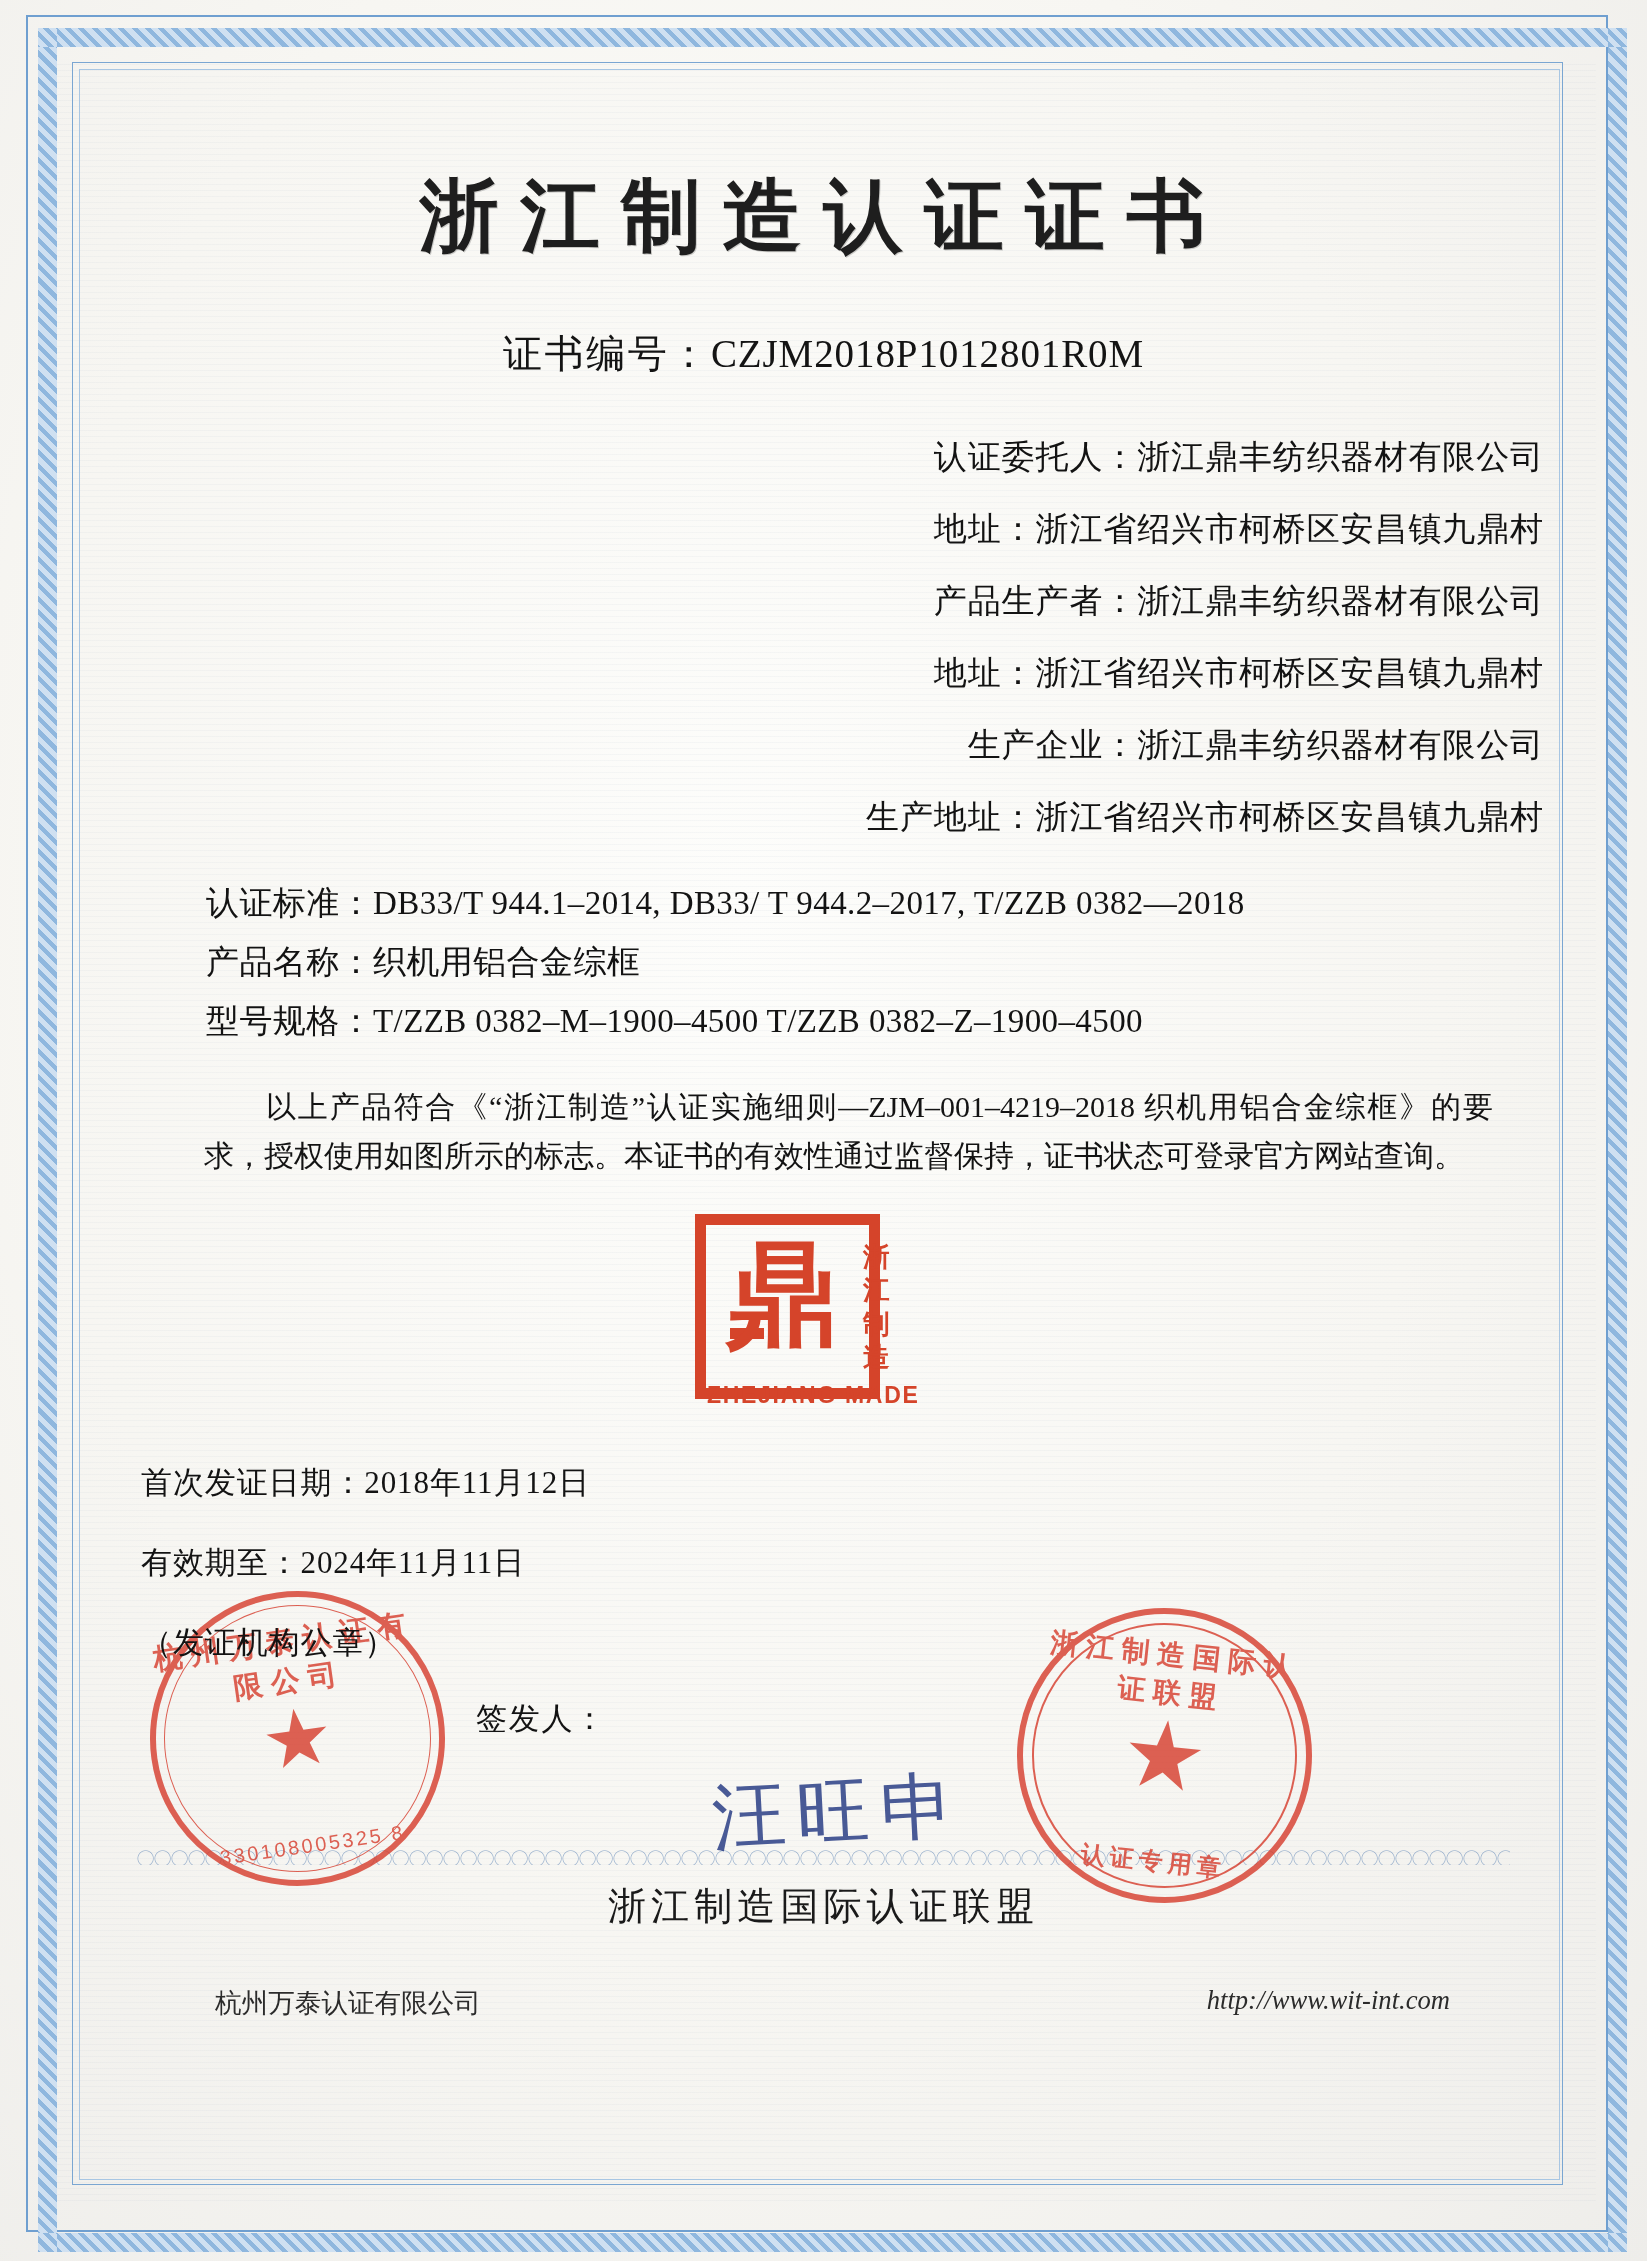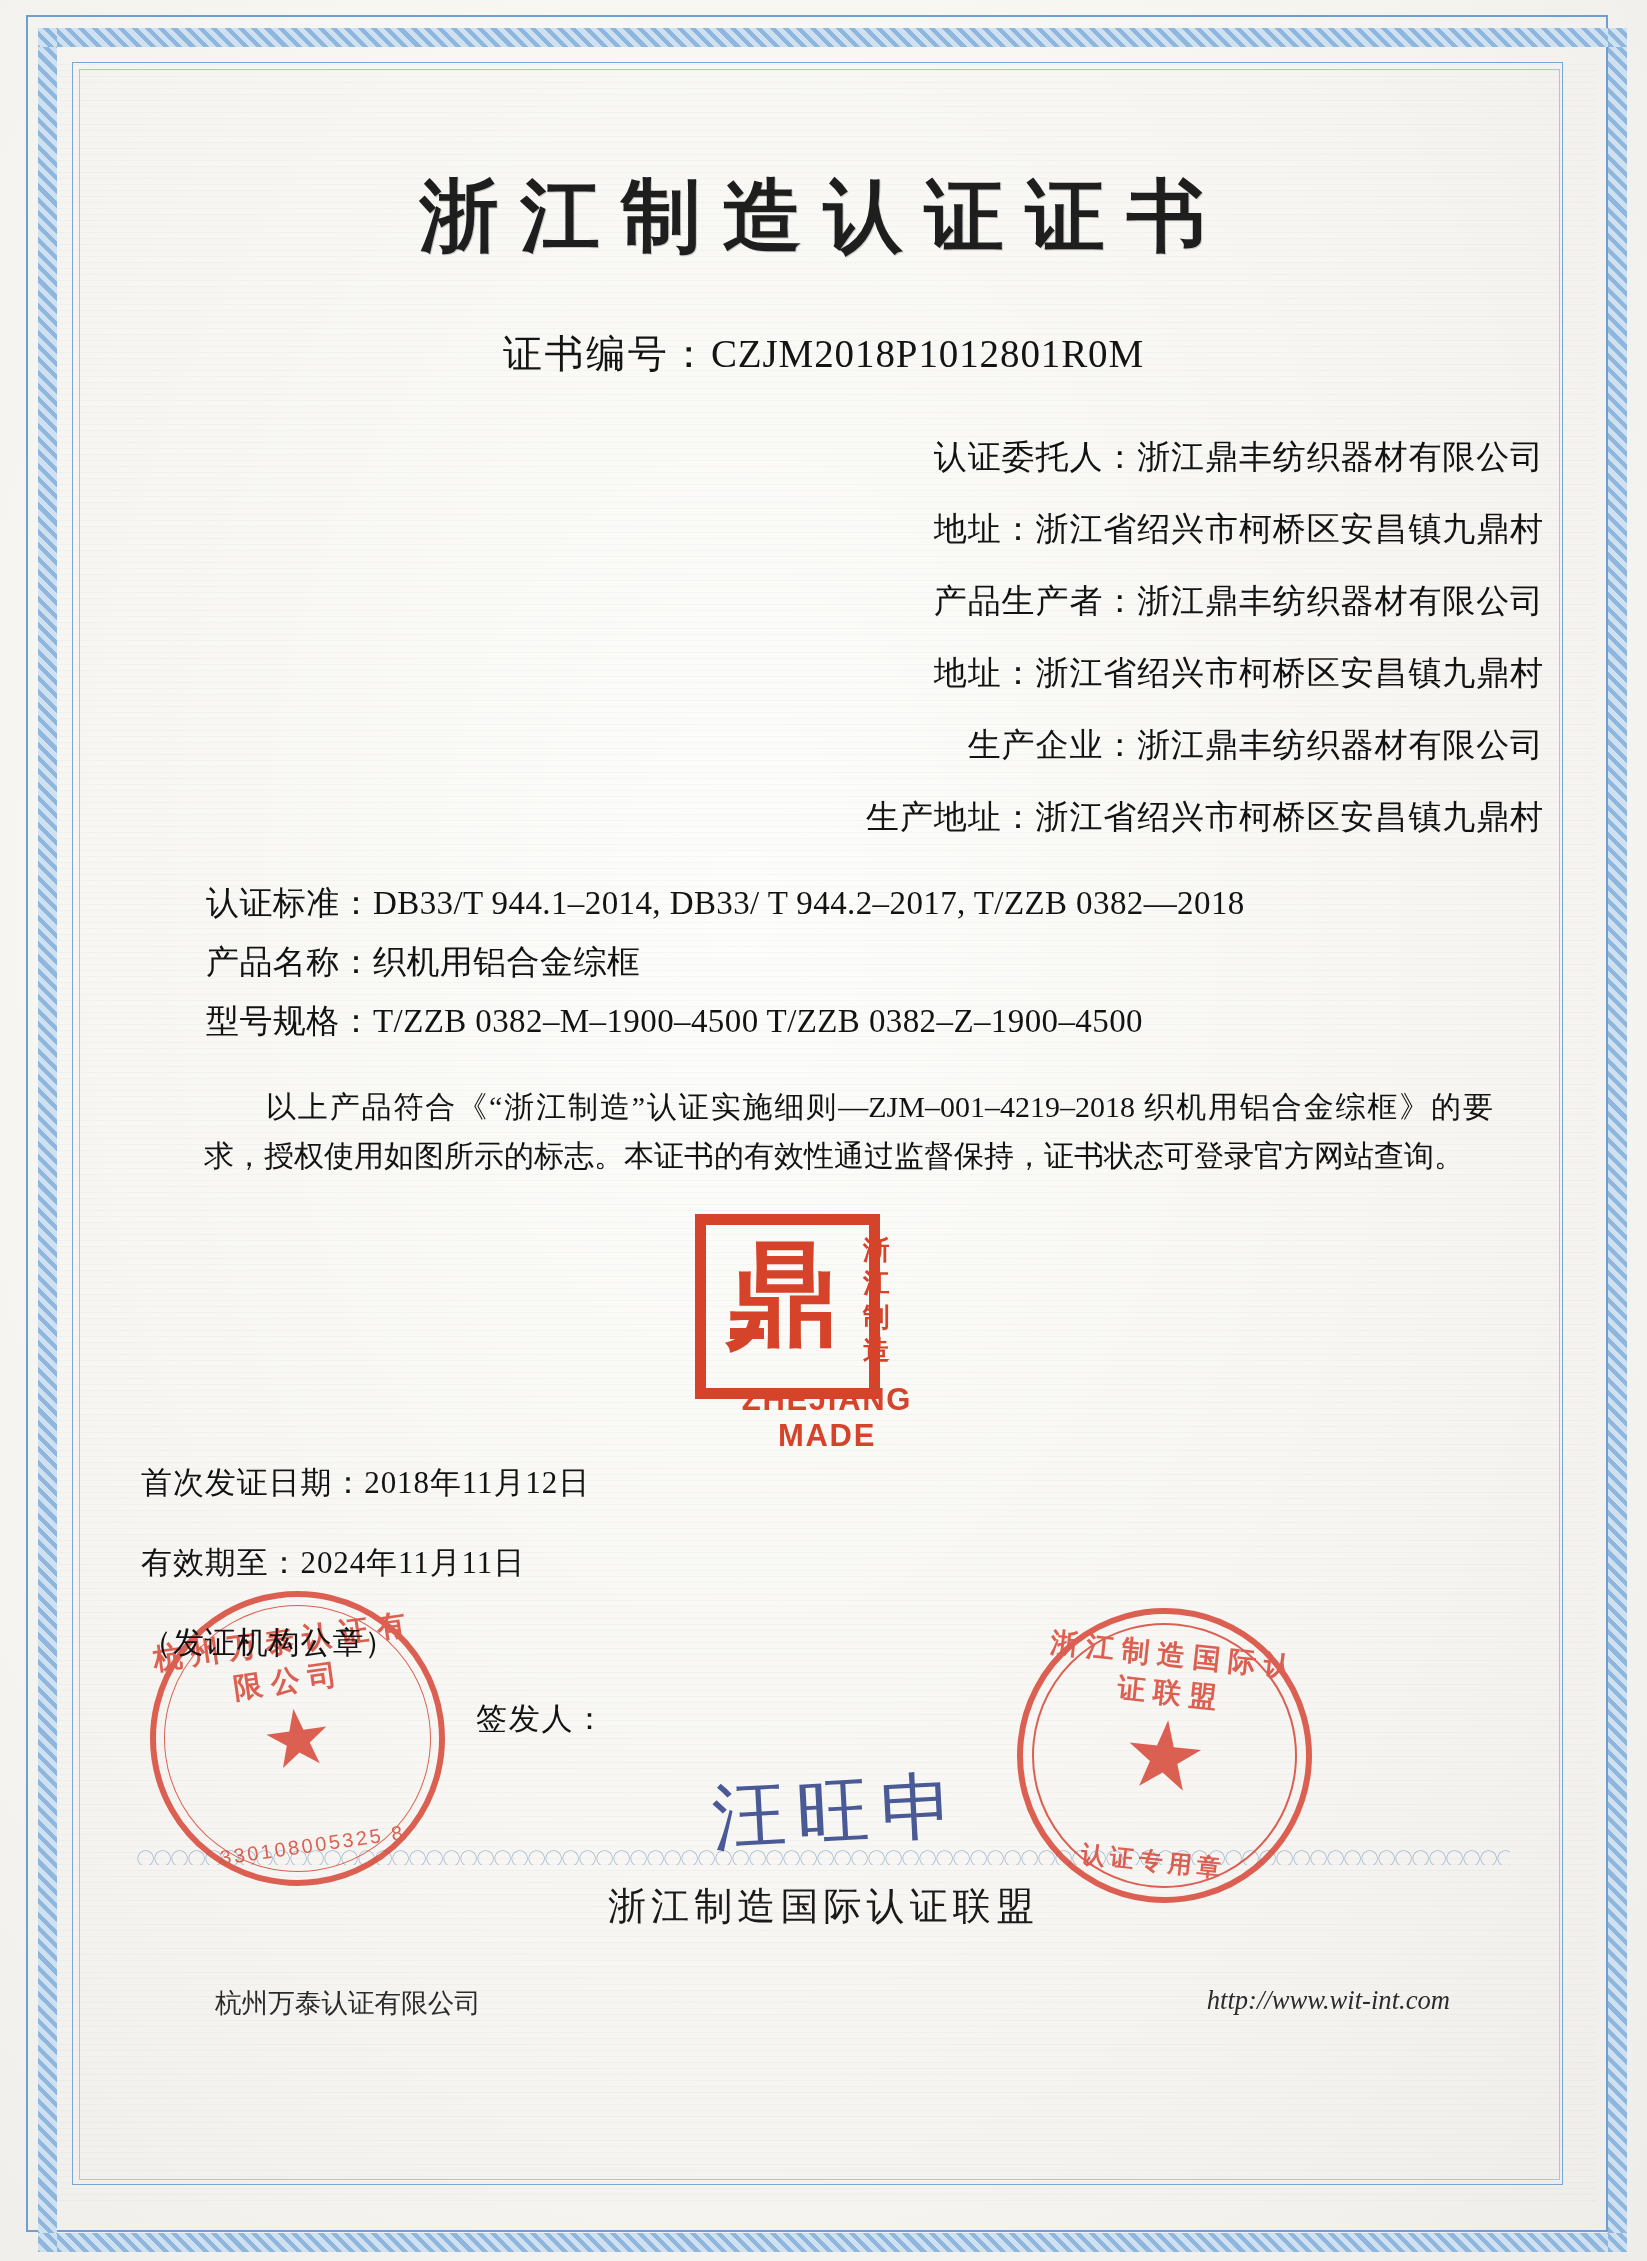--- a/index.html
+++ b/index.html
@@ -159,38 +159,37 @@
     height: 137px;
     color: #d5442a;
     font-size: 113px;
     font-weight: bold;
     line-height: 129px;
     text-align: center;
     font-family: "Liberation Serif", serif;
   }
   .logo-side {
     position: absolute;
-    left: 168px; top: 20px;
+    left: 168px; top: 27px;
     width: 39px;
     color: #d5442a;
     font-size: 26.6px;
     line-height: 1.25;
     font-weight: bold;
     letter-spacing: 0.9px;
   }
   .logo-en {
     position: absolute;
     left: 12px; top: 168px;
     width: 240px;
     color: #d5442a;
-    font-size: 31px;
+    font-size: 23px;
     font-weight: bold;
     letter-spacing: 1.7px;
     font-family: "Liberation Sans", sans-serif;
-    text-align: center;
   }
 
   .dates {
     margin: 34px 0 0 38px;
     color: #131313;
     position: relative;
     z-index: 3;
   }
   .date-line {
     font-size: 31px;

